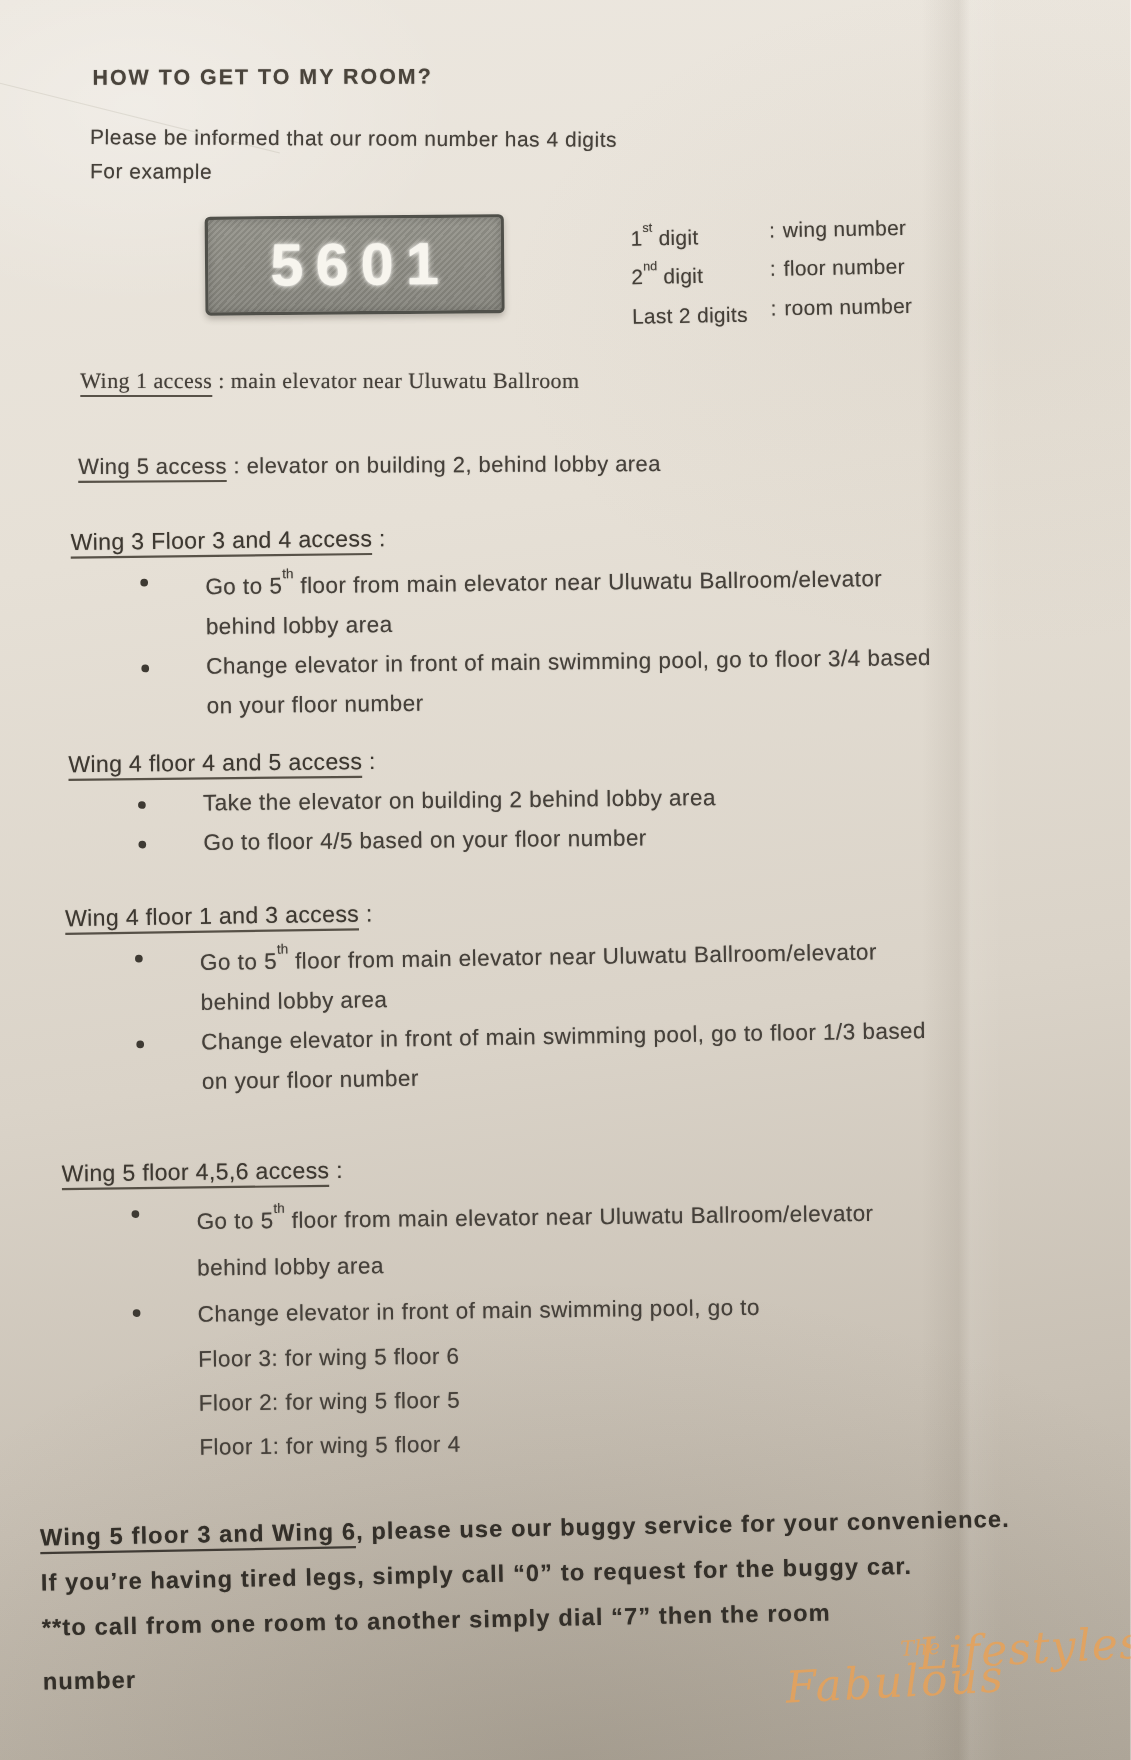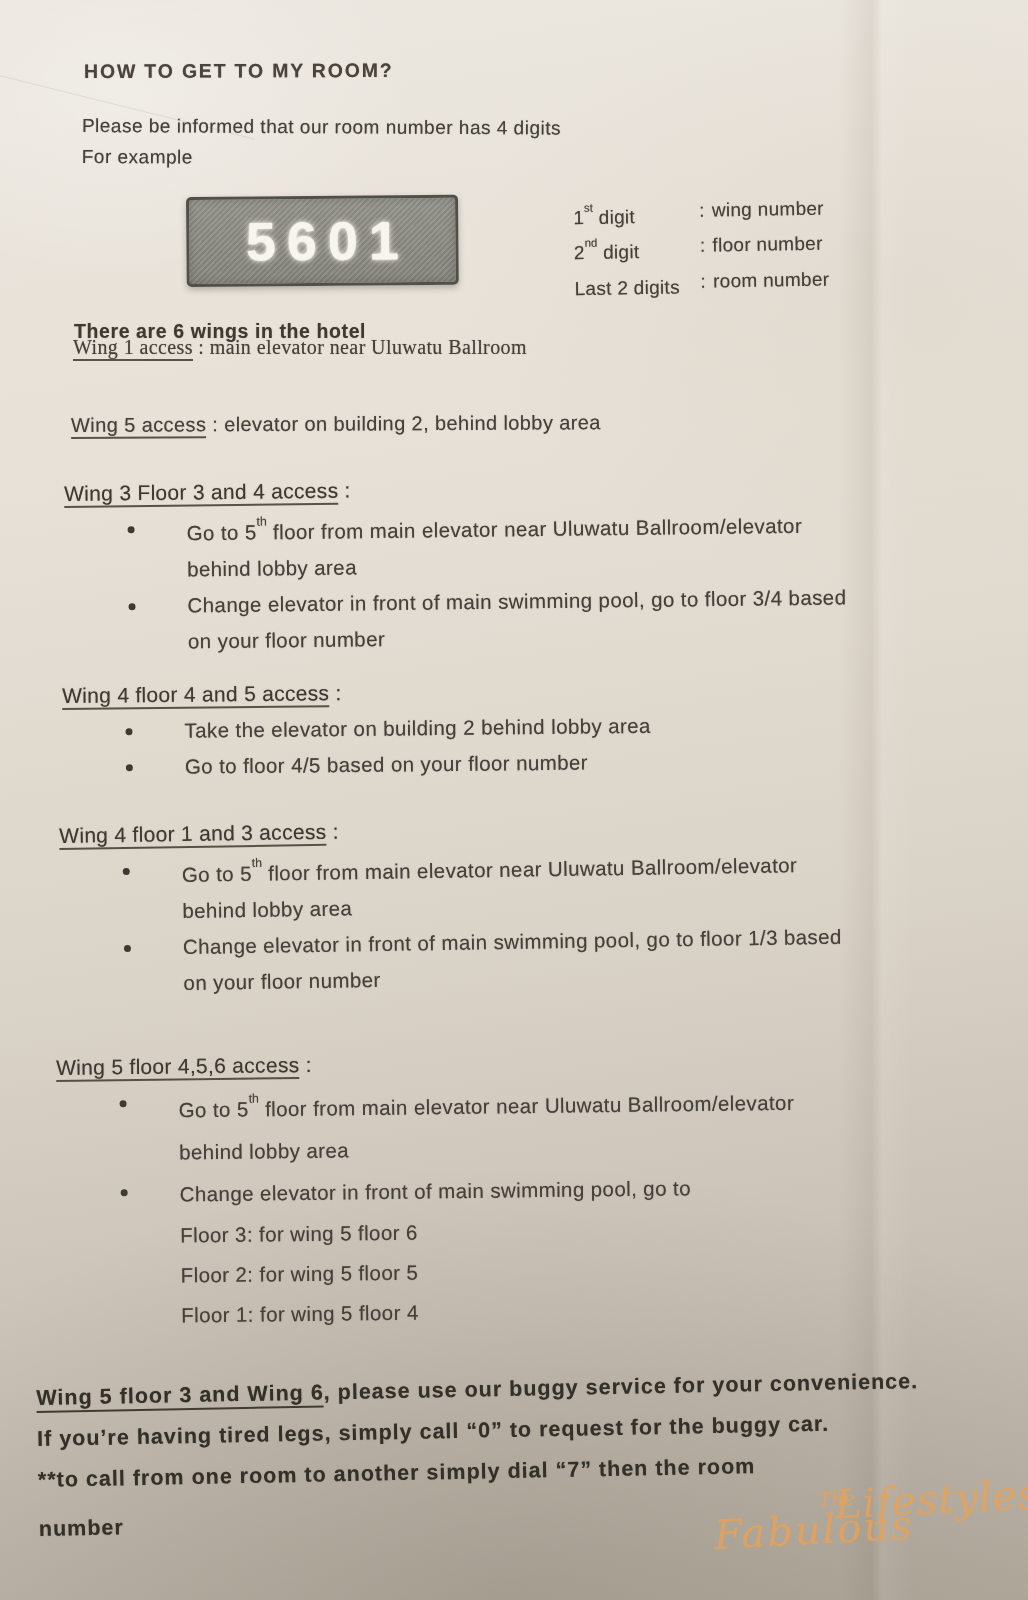--- a/index.html
+++ b/index.html
@@ -114,21 +114,20 @@
         <span class="colon">:</span>
         <span class="desc">floor number</span>
       </div>
       <div class="row">
         <span class="term"><span>Last 2 digits</span><sup></sup><span></span></span>
         <span class="colon">:</span>
         <span class="desc">room number</span>
       </div>
     </div>
 
-    <div class="blk wings-intro">There are 6 wings in the hotel</div>
 
     <div class="blk wing-line w1">
       <span class="u">Wing 1 access</span><span> : main elevator near Uluwatu Ballroom</span>
     </div>
     <div class="blk wing-line w2">
       <span class="u">Wing 5 access</span><span> : elevator on building 2, behind lobby area</span>
     </div>
 
     <section class="blk sec s0">
       <h2><span class="u">Wing 3 Floor 3 and 4 access</span><span> :</span></h2>

